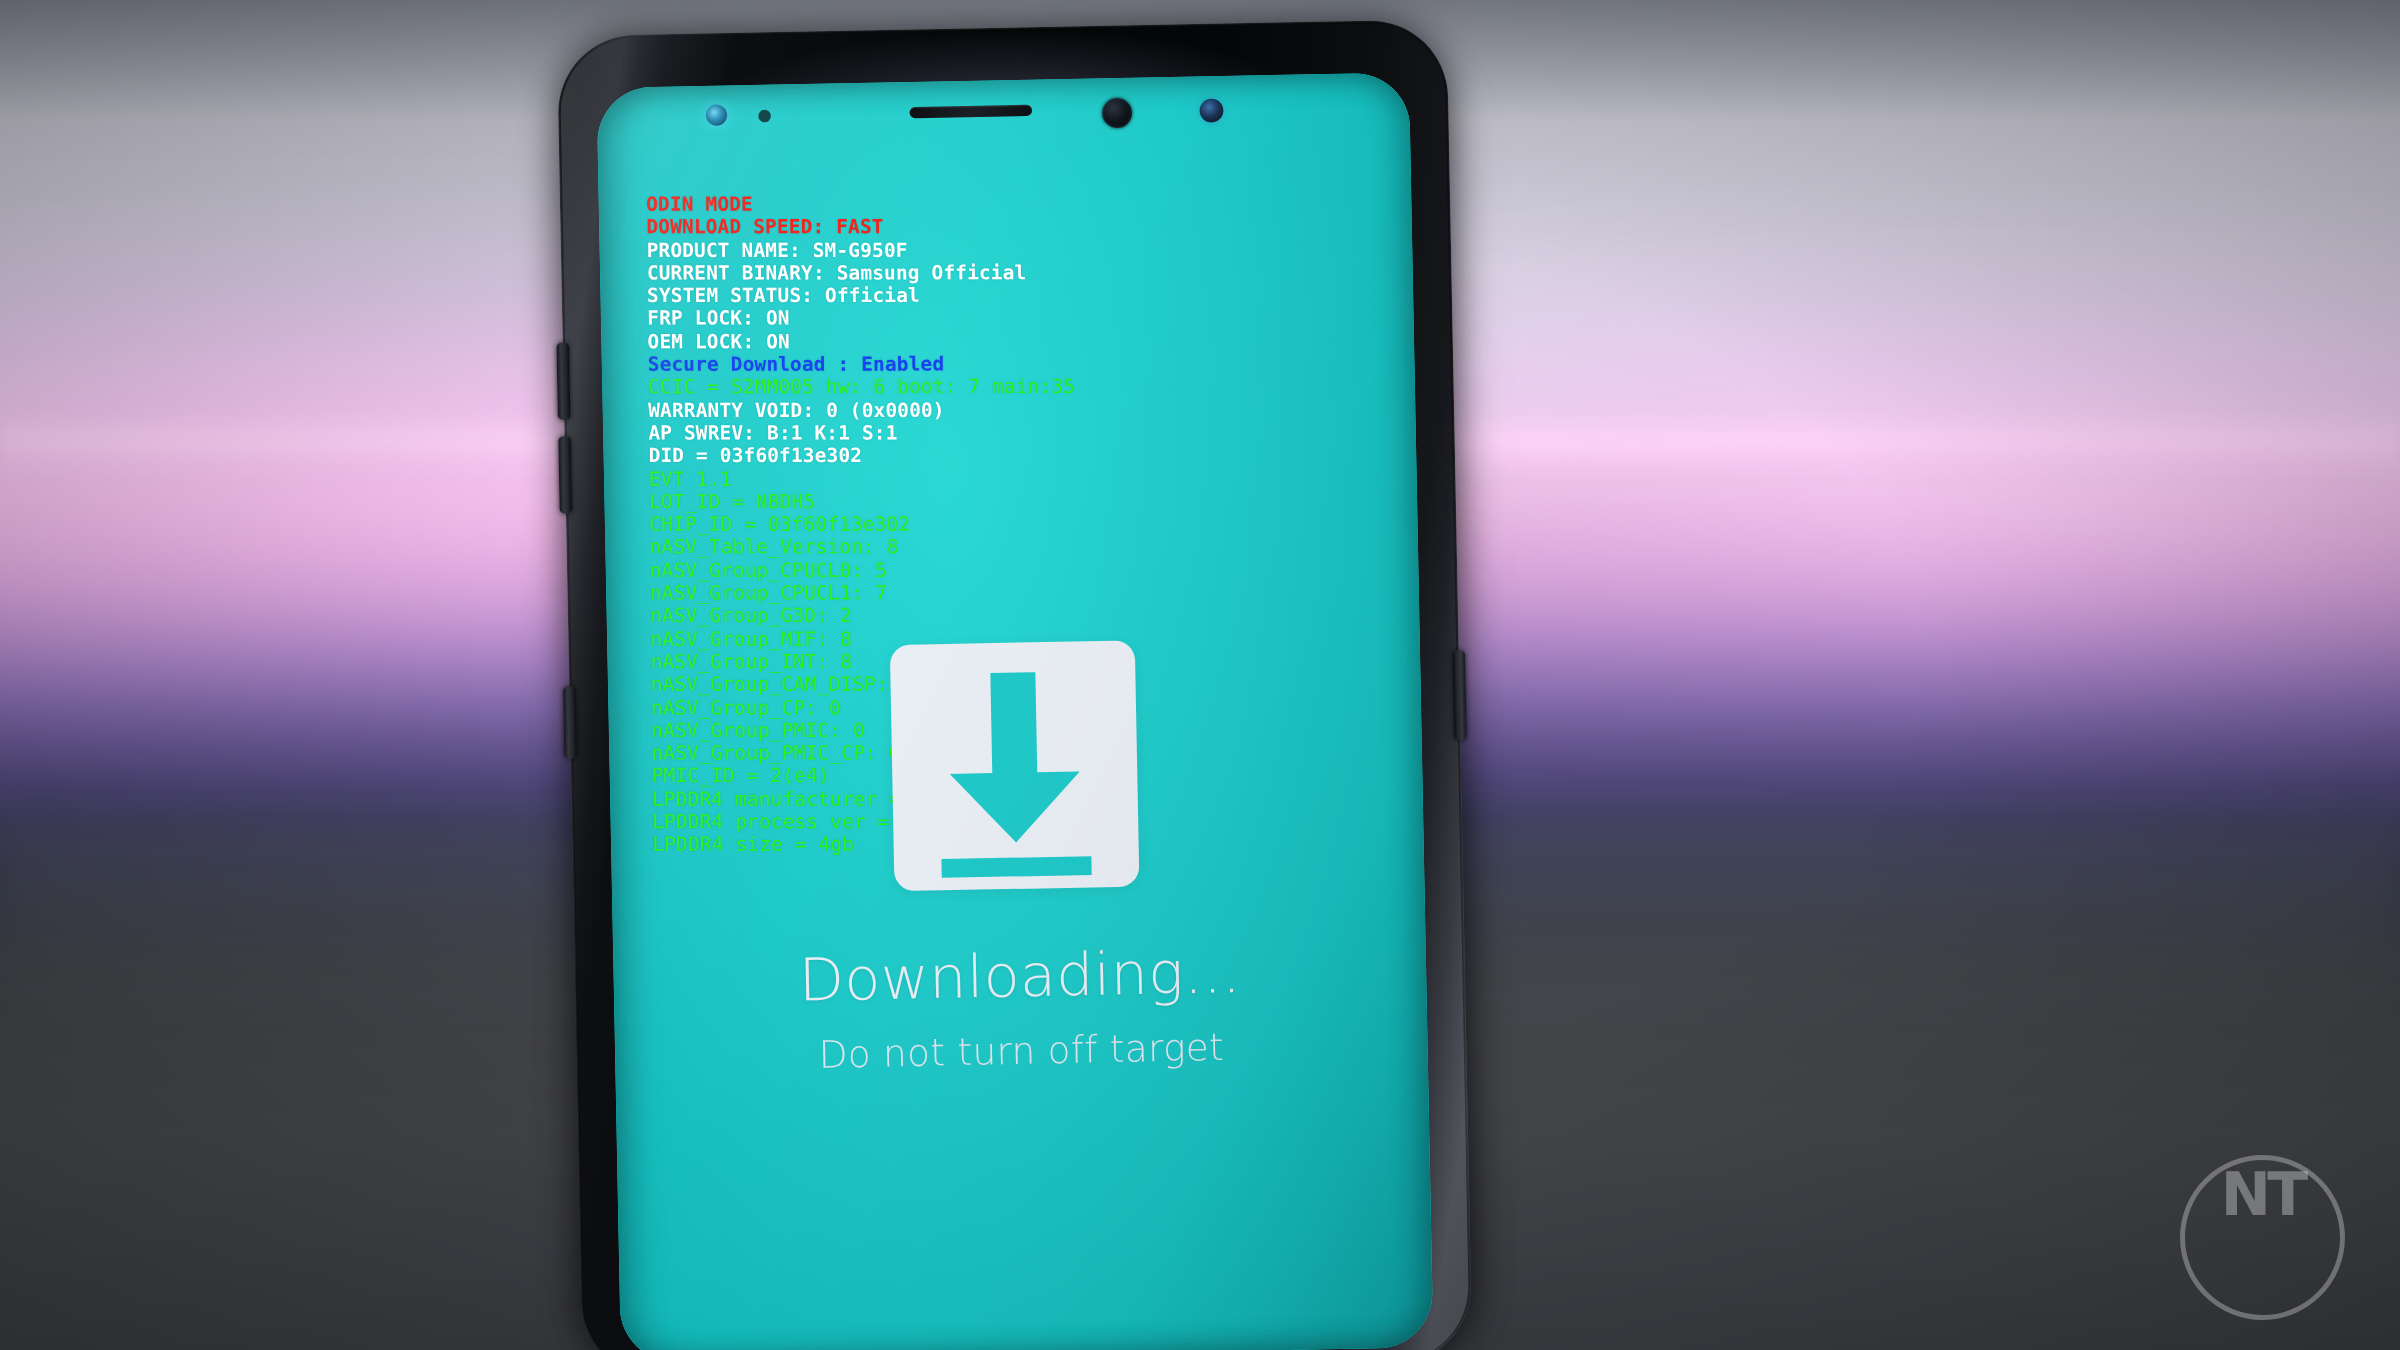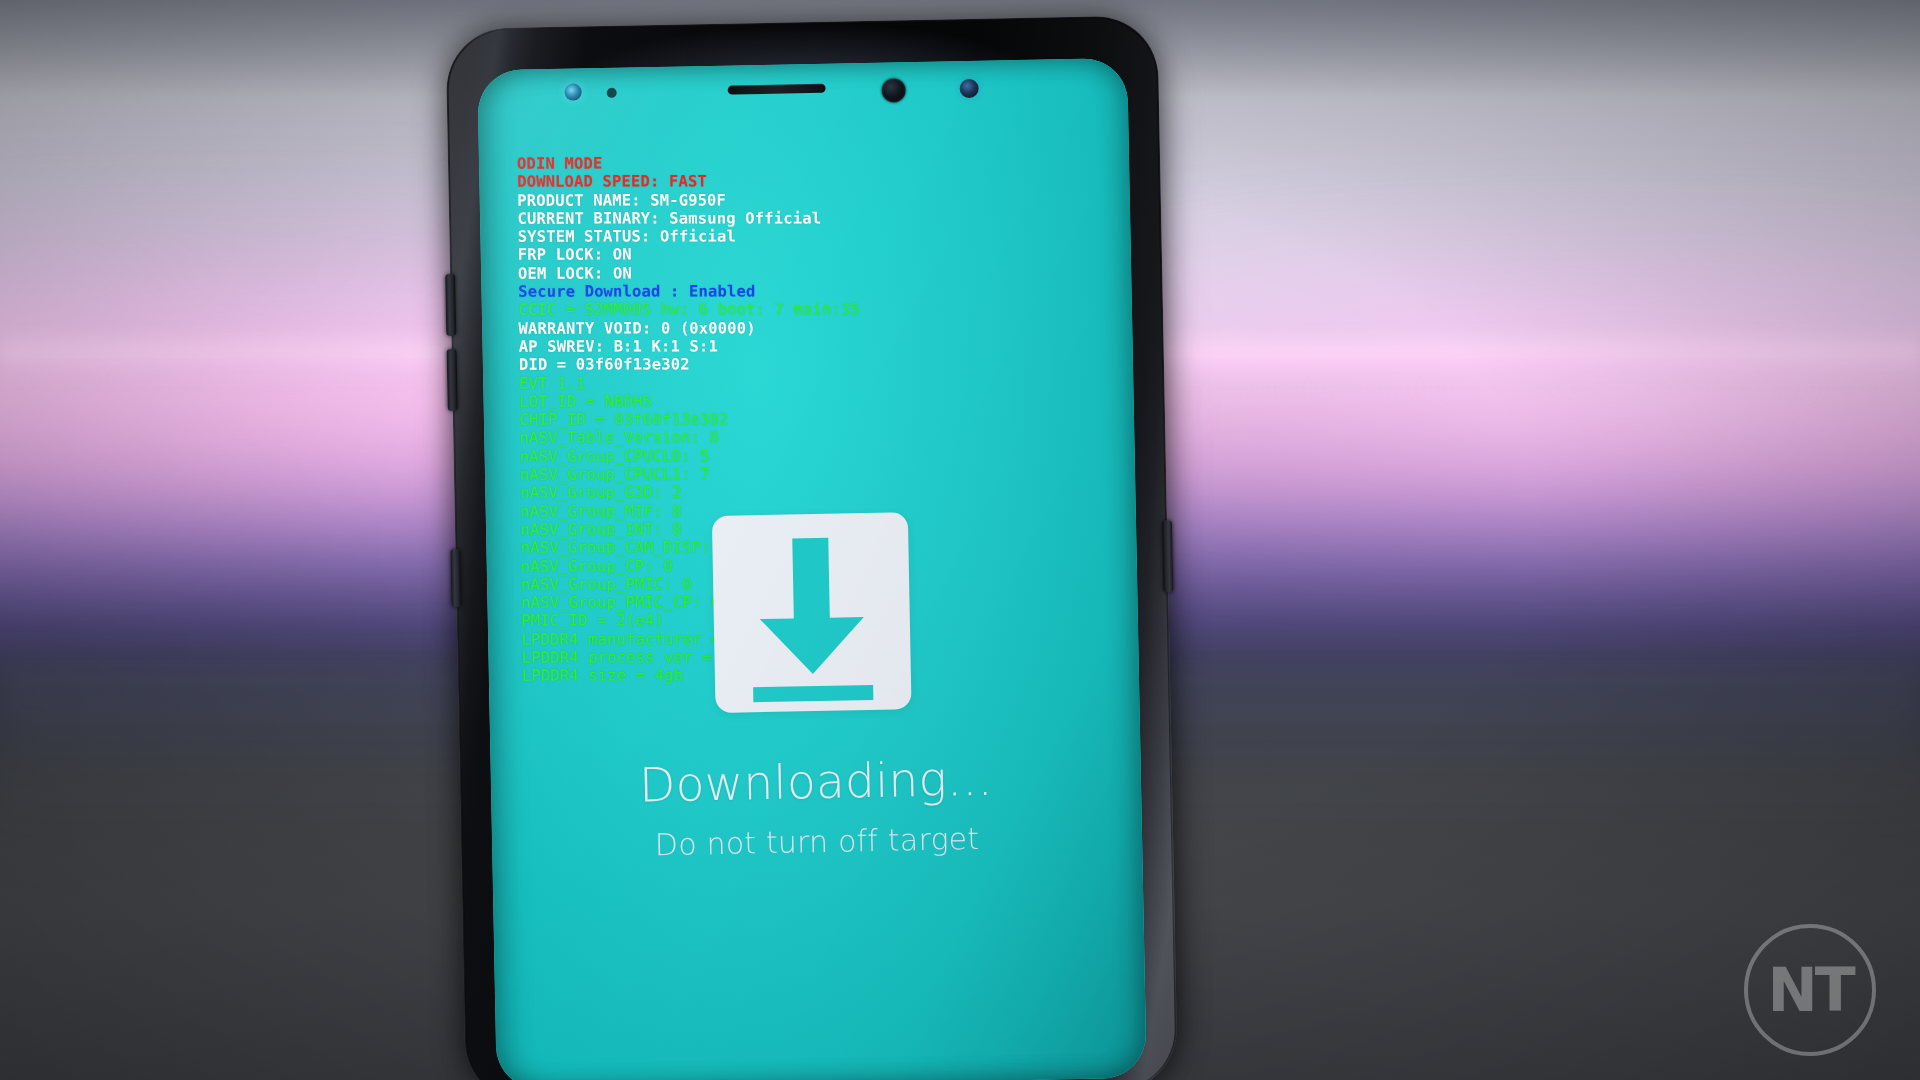--- a/index.html
+++ b/index.html
@@ -340,25 +340,24 @@
   
   .watermark {
     position: absolute;
     right: 44px;
     bottom: 24px;
     width: 124px;
     height: 124px;
     border-radius: 50%;
     border: 4px solid rgba(255,255,255,0.30);
     display: flex;
-    align-items: center;
     justify-content: center;
     color: rgba(255,255,255,0.32);
     font-family: "DejaVu Sans", sans-serif;
-    font-size: 60px;
+    font-size: 48px;
     font-weight: bold;
     letter-spacing: -3px;
   }
 </style>
 </head>
 <body>
 
 <div id="stage">
 
   <div class="bg-base"></div>

